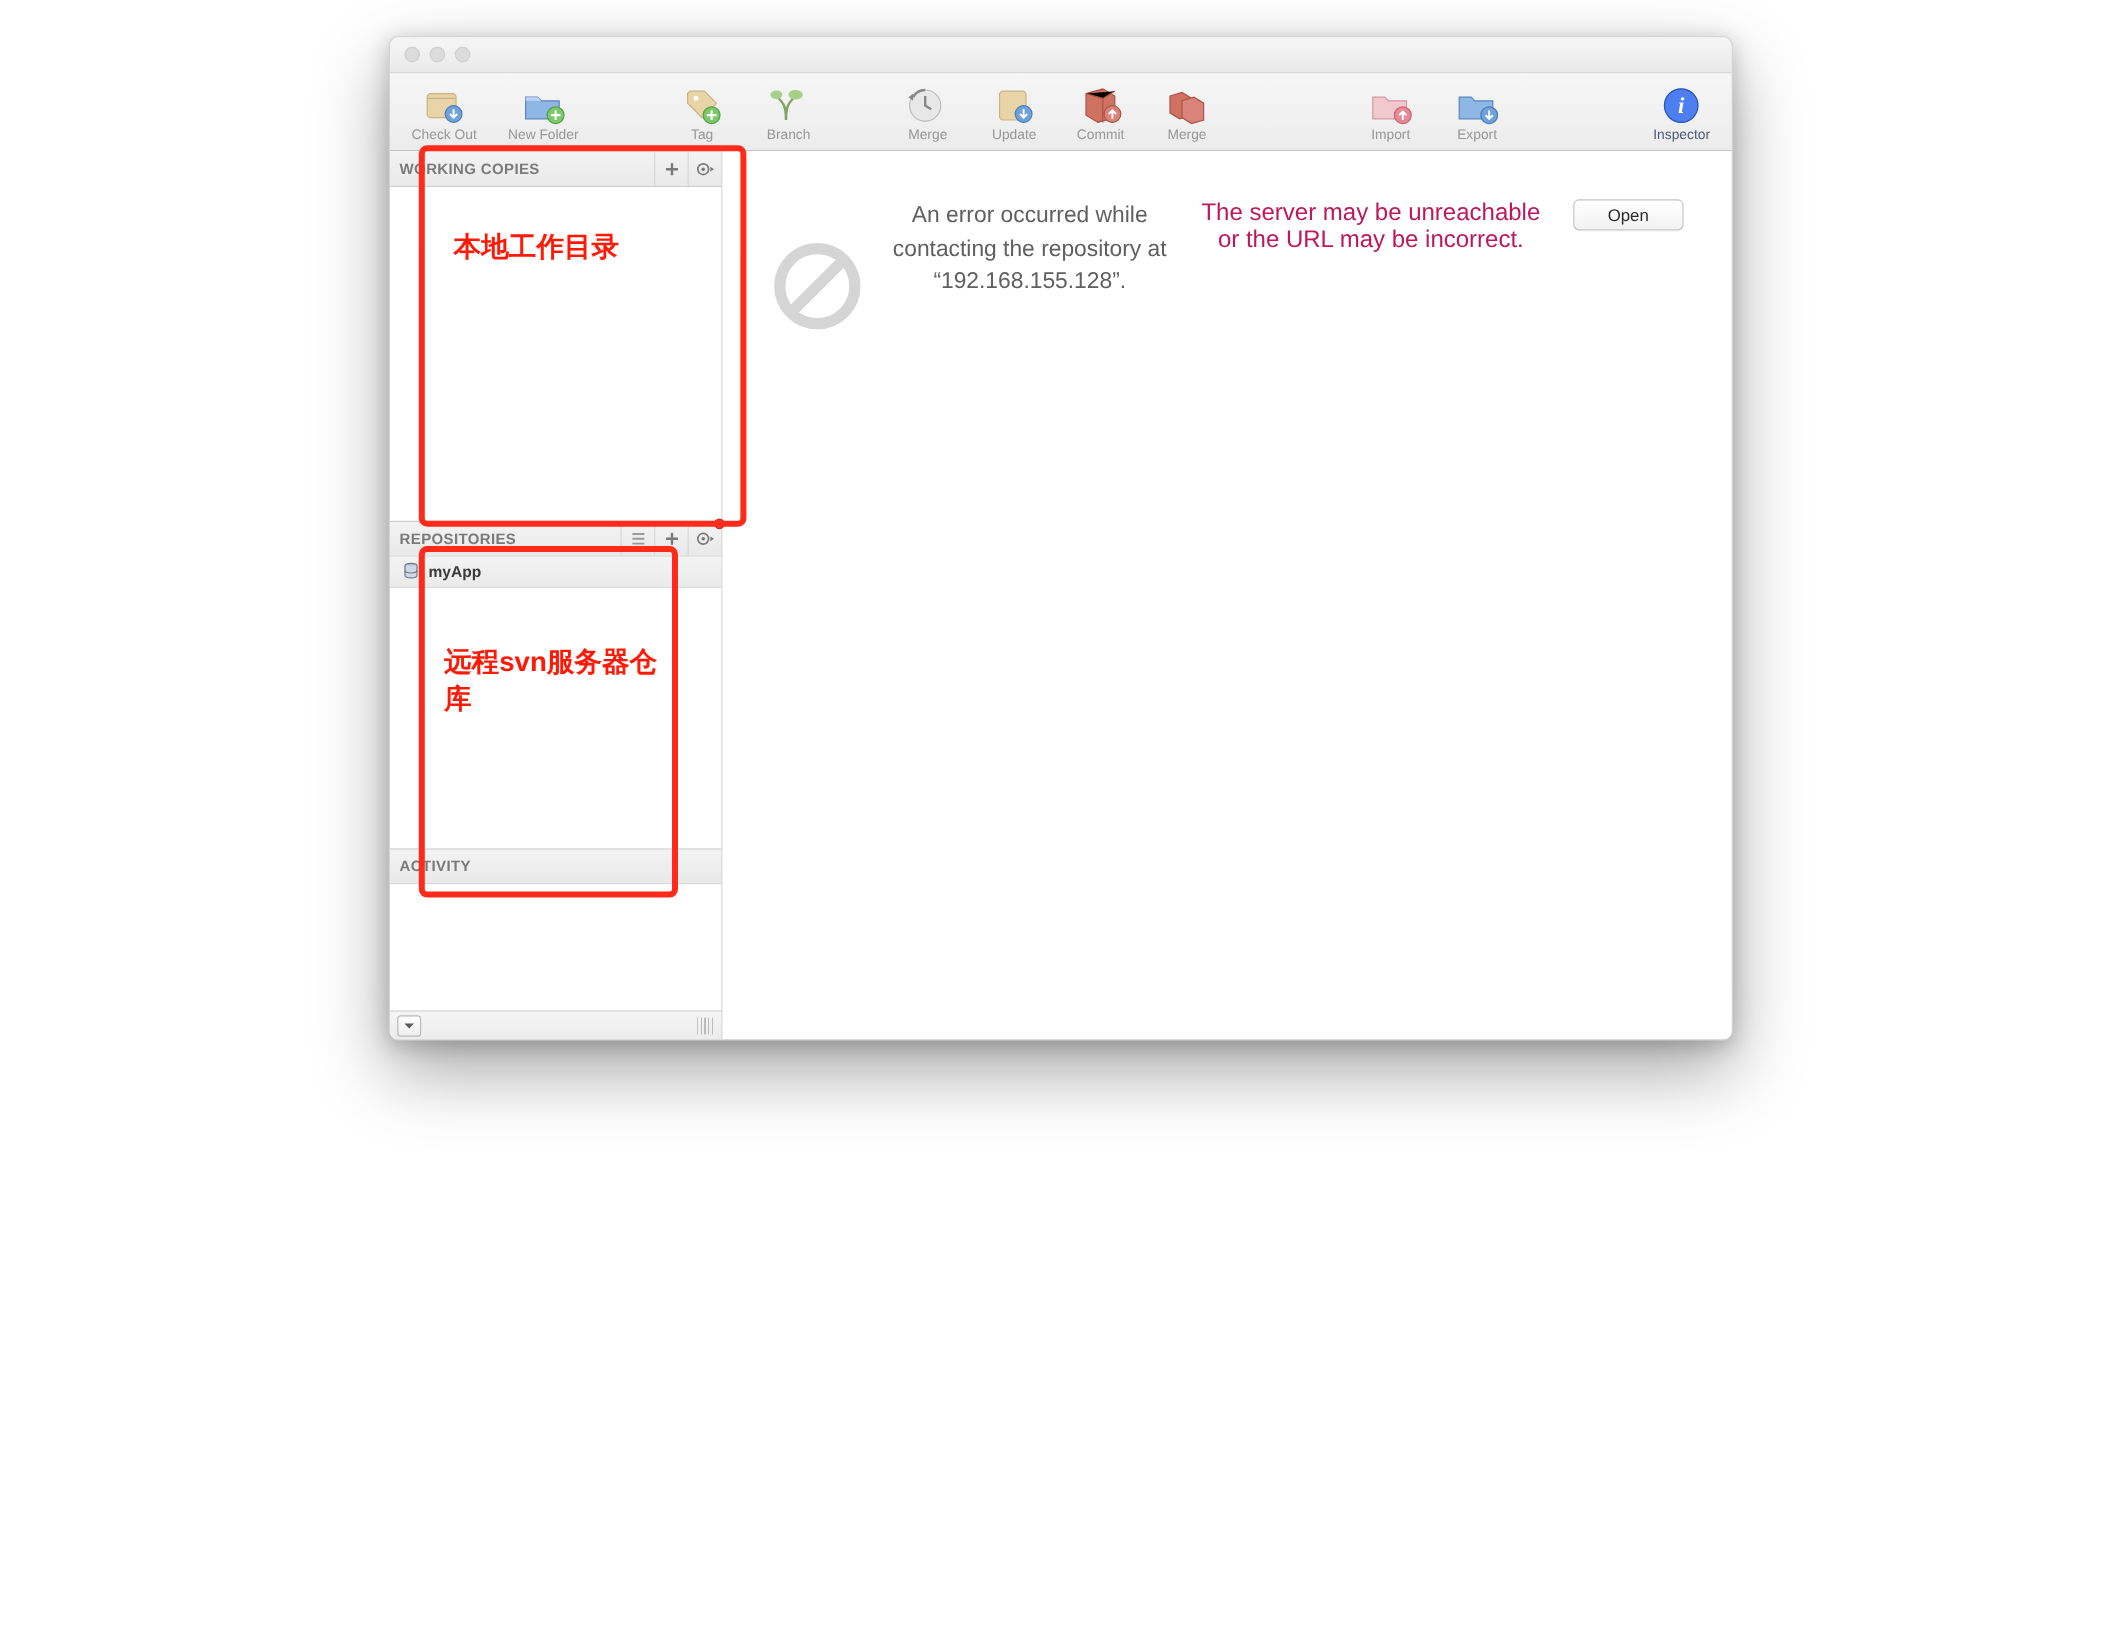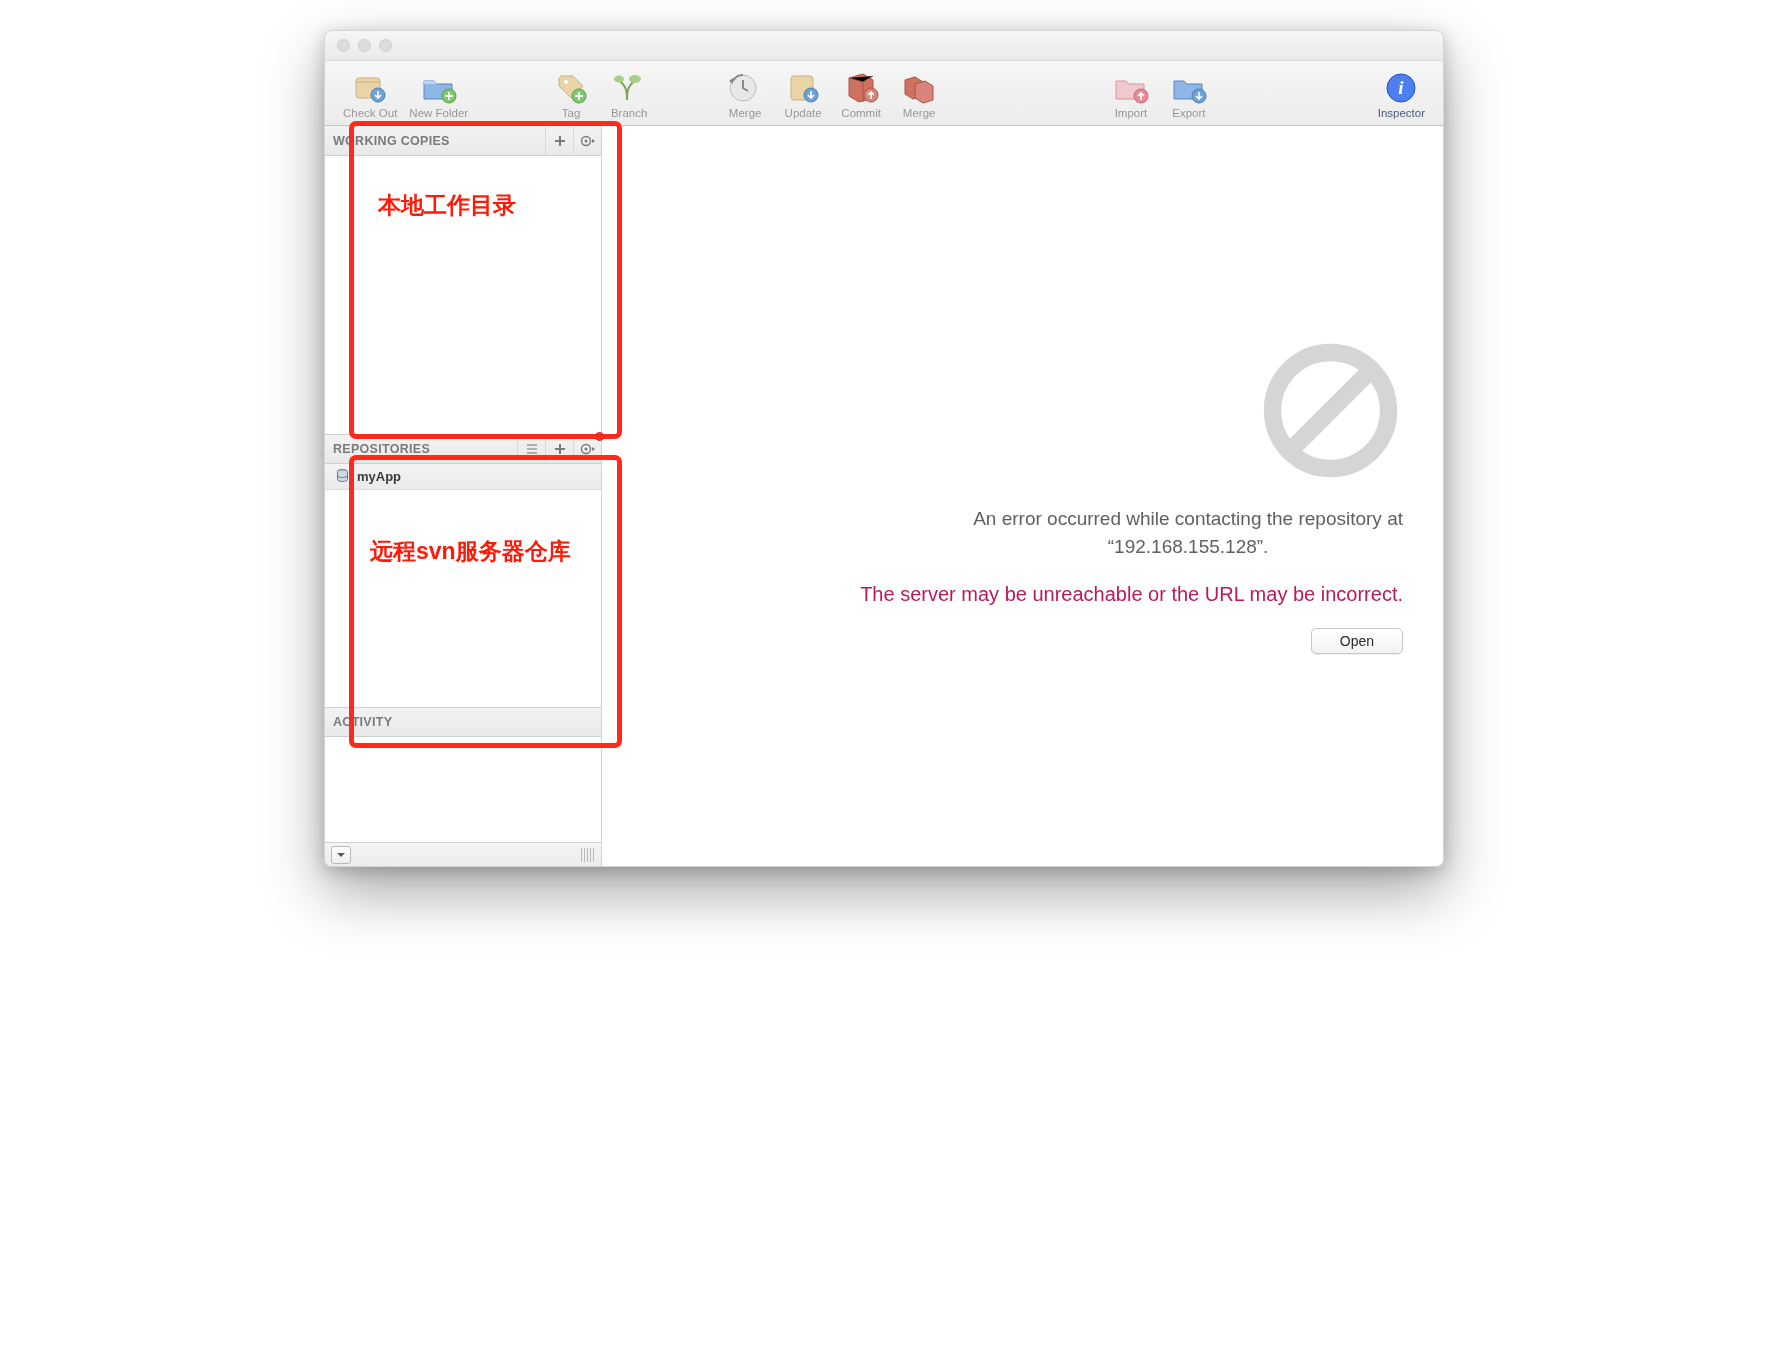--- a/index.html
+++ b/index.html
@@ -35,21 +35,21 @@
 .title {
   position: absolute; left: 0; right: 0; text-align: center;
   font-size: 14px; color: #5a5a5a; font-weight: 400;
 }
 .toolbar {
   background: linear-gradient(#f6f6f6, #ececec);
   border-bottom: 1px solid #c4c4c4;
   display: flex; align-items: flex-end;
   padding: 6px 12px 4px 12px; gap: 4px;
 }
-.tb-group { display: flex; gap: 0; }
+.tb-group { display: flex; gap: 14px; }
 .tb-spacer { flex: 1; }
 .tb-btn {
   display: flex; flex-direction: column; align-items: center;
   min-width: 58px; padding: 2px 6px;
   font-size: 11.5px; color: #969797;
 }
 .tb-btn.active { color: #4a5a78; }
 .tb-ico {
   width: 42px; height: 38px;
   display: flex; align-items: center; justify-content: center;
@@ -92,41 +92,41 @@
   height: 24px; border-top: 1px solid #cfcfcf;
   background: linear-gradient(#f5f5f5,#ececec);
   display: flex; align-items: center; padding: 0 6px;
 }
 .footer .grip {
   margin-left: auto; width: 14px; height: 14px;
   background: repeating-linear-gradient(90deg,#bbb,#bbb 1px,transparent 1px,transparent 3px);
 }
 .main {
   flex: 1; background: #fff;
-  display: flex; flex-direction: column; align-items: flex-end; justify-content: center;
+  display: flex; flex-direction: row; align-items: flex-start; justify-content: center;
   gap: 22px; padding: 40px;
 }
 .no-circ {
   width: 145px; height: 145px;
 }
 .err-title { font-size: 19px; color: #606060; text-align: center; line-height: 1.45; }
 .err-sub { font-size: 20px; color: #be185d; text-align: center; }
 .open-btn {
   background: linear-gradient(#ffffff,#f2f2f2);
   border: 1px solid #c6c6c6; border-radius: 5px;
   padding: 4px 28px; font-size: 14px; color: #2a2a2a;
   box-shadow: 0 1px 0 rgba(0,0,0,0.05);
 }
 .anno {
   position: absolute; border: 5px solid #ff2a1a; border-radius: 7px;
   pointer-events: none;
   margin-left: 24px;
 }
 .anno1 { left: 0px; top: -5px; width: 273px; height: 318px; }
-.anno2 { left: 0px; top: 329px; width: 273px; height: 293px; }
+.anno2 { left: 0px; top: 329px; width: 216px; height: 293px; }
 .anno-txt {
   font-size: 23px; font-weight: 700;
   color: #ff1a08; text-shadow: 0 0 3px #fff, 1px 1px 0 #fff;
   padding: 10px 12px;
   position: absolute;
 }
 .badge-dot {
   position: absolute; top: -3px; right: -3px;
   width: 9px; height: 9px; border-radius: 50%;
   background: #ff3b30; border: 1px solid #c42713;

